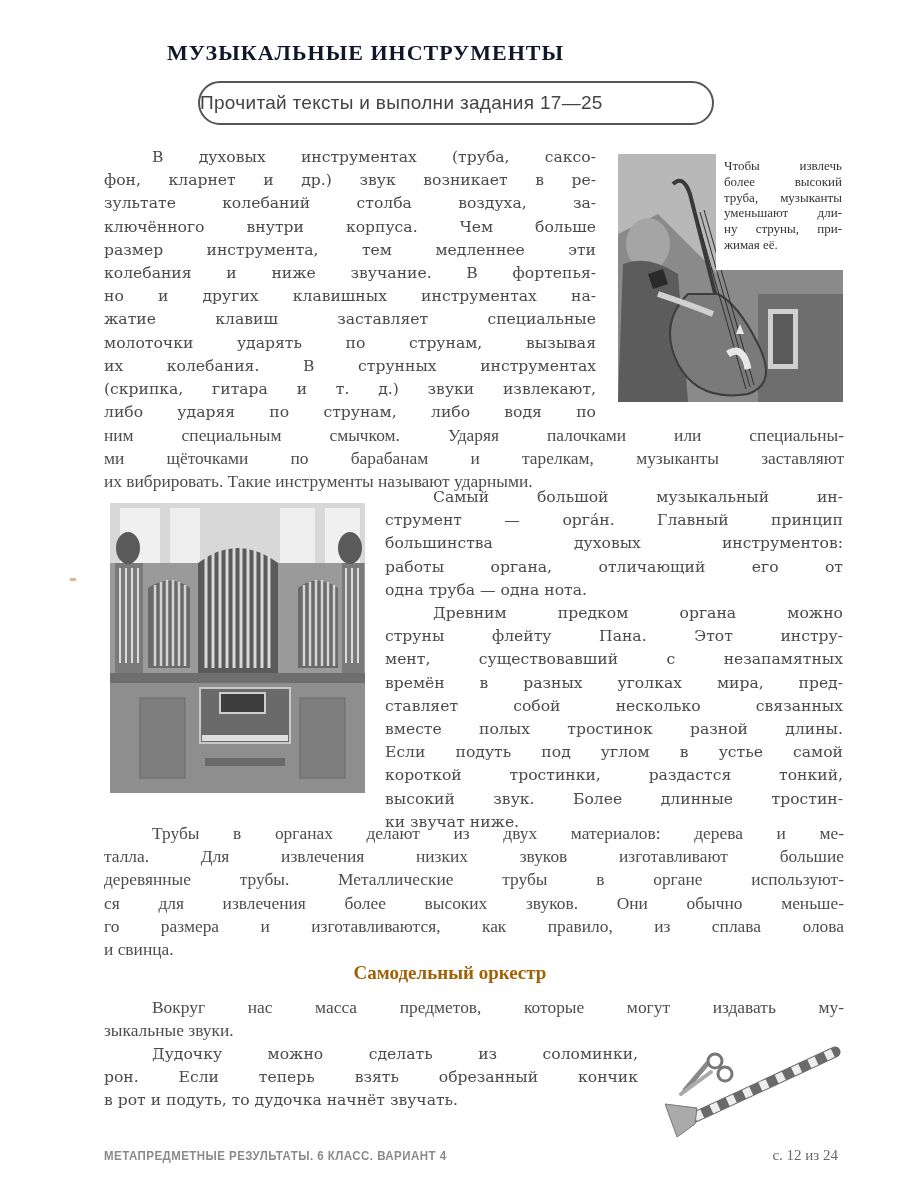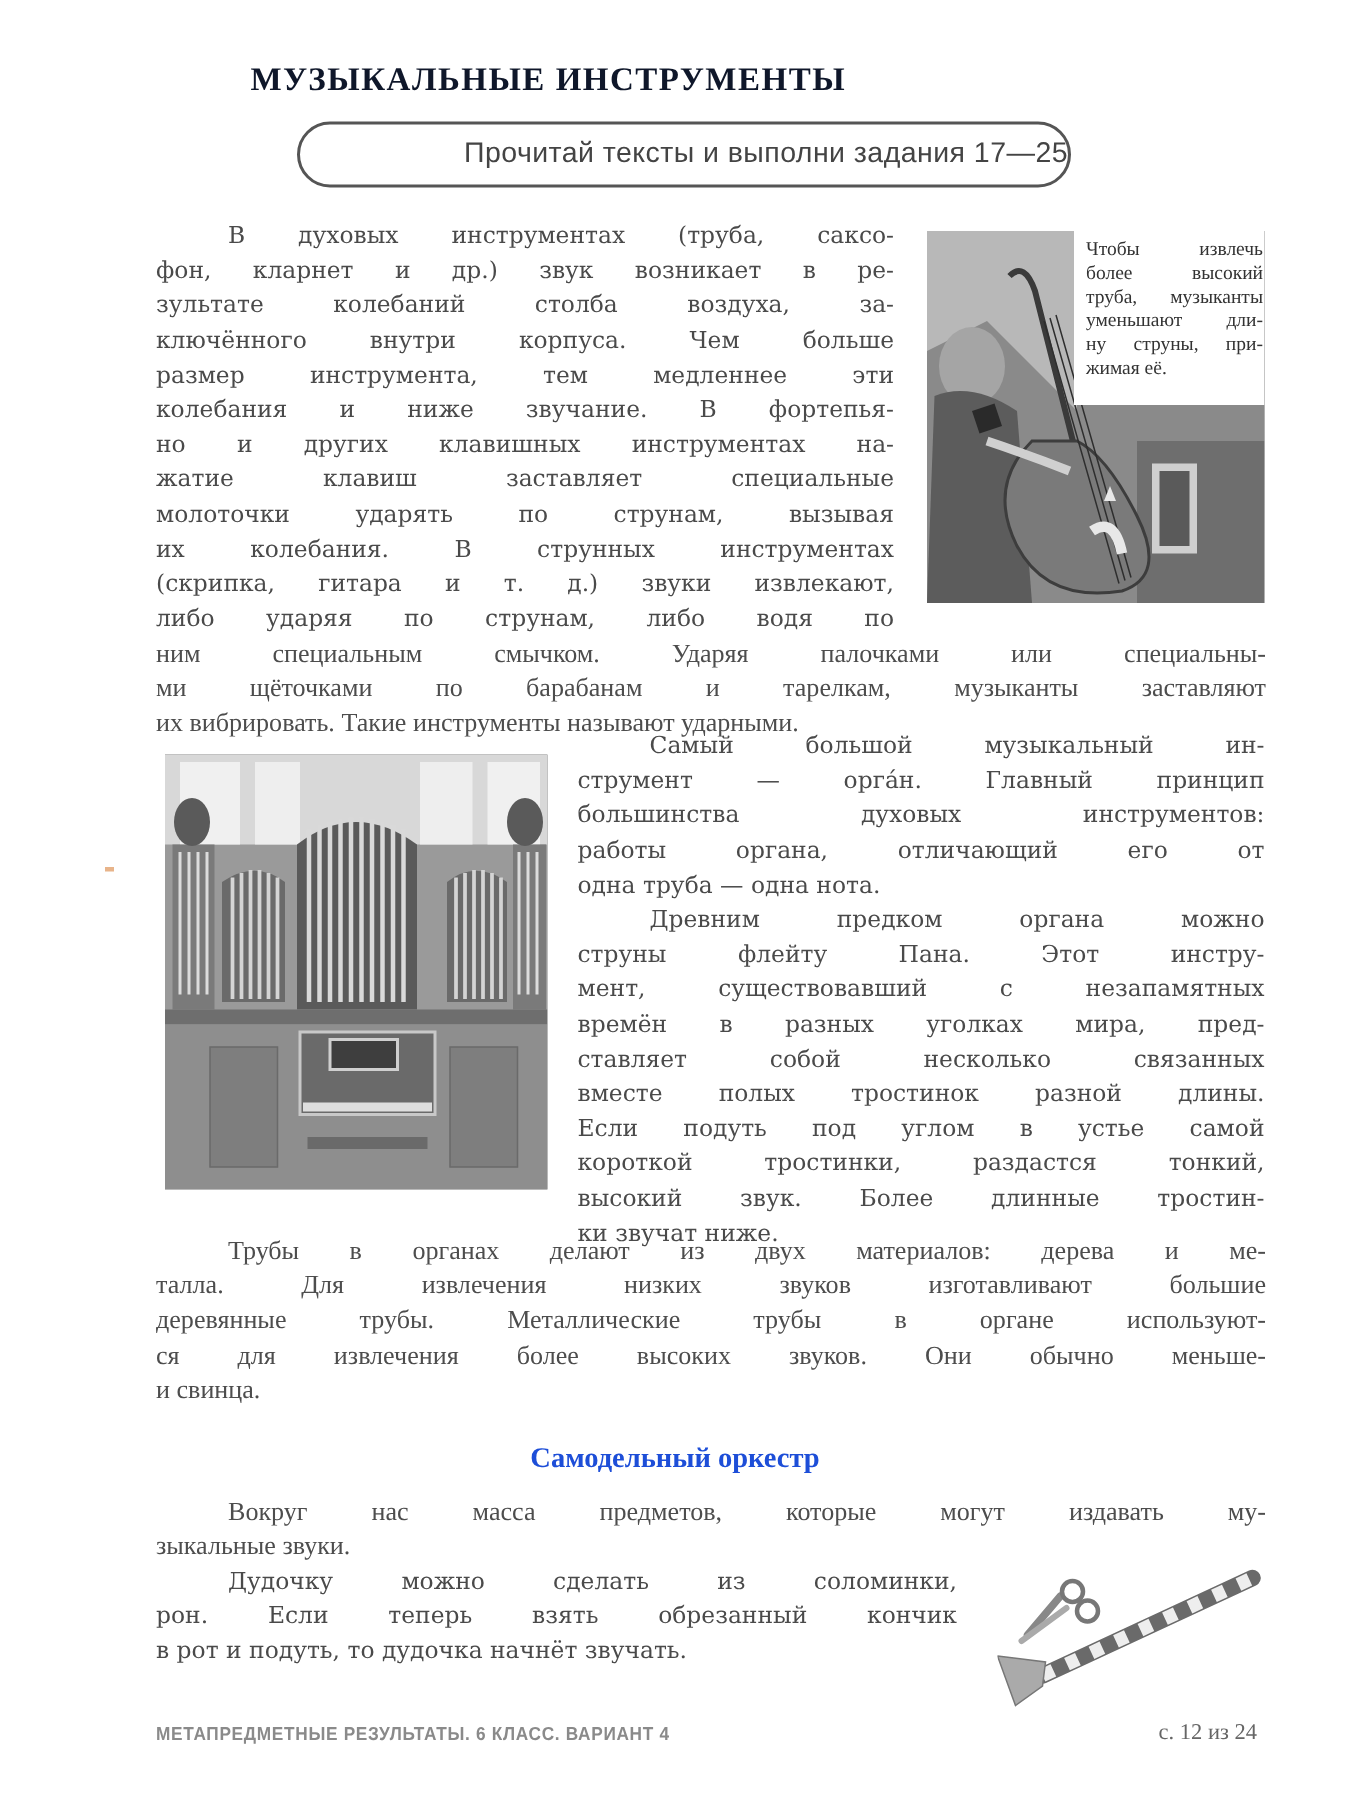--- a/index.html
+++ b/index.html
@@ -8,39 +8,39 @@
     font-family:"DejaVu Serif", serif; color:#4a4a4a;
   }
   .title {
     position:absolute; left:0; width:731px; top:40px; text-align:center;
     font-family:"Liberation Serif", serif; font-weight:bold; font-size:22px;
     letter-spacing:1px; color:#0f172a;
   }
   .instruction-box {
     position:absolute; left:198px; top:81px; width:516px; height:44px;
     border:2px solid #555; border-radius:22px; box-sizing:border-box;
-    text-align:right; line-height:40px;
+    text-align:left; line-height:40px;
     font-family:"Liberation Sans", sans-serif; font-size:19px; color:#444; letter-spacing:0.3px;
   }
   .para {
     position:absolute; font-family:"DejaVu Serif", serif; font-size:15.6px; line-height:23.2px;
     color:#4a4a4a; text-align:justify; margin:0;
   }
   .para .line { display:block; text-align:justify; text-align-last:justify; white-space:nowrap; }
   .para .line.last { text-align-last:left; }
   .para .indent { padding-left:48px; }
   .cond {
     position:absolute; font-family:"Liberation Serif", serif; font-size:17.4px; line-height:23.2px;
     color:#4d4d4d; margin:0; transform-origin:left top;
   }
   .cond .line { display:block; white-space:nowrap; text-align-last:justify; text-align:justify; }
   .cond .line.last { text-align-last:left; }
   .subtitle {
     position:absolute; left:0; width:900px; top:962px; text-align:center;
-    font-family:"Liberation Serif", serif; font-weight:bold; font-size:19px; color:#1d4ed8;
+    font-family:"Liberation Serif", serif; font-weight:bold; font-size:19px; color:#a16207;
   }
   .bass-figure {
     position:absolute; left:618px; top:154px; width:225px; height:248px;
     background:linear-gradient(160deg,#9a9a9a 0%,#7d7d7d 40%,#6a6a6a 70%,#8a8a8a 100%);
     overflow:hidden;
   }
   .bass-caption-bg {
     position:absolute; left:98px; top:0; width:127px; height:116px; background:#fff;
   }
   .bass-caption {
@@ -203,20 +203,21 @@
   <span class="line">короткой тростинки, раздастся тонкий,</span>
   <span class="line">высокий звук. Более длинные тростин-</span>
   <span class="line last">ки звучат ниже.</span>
 </div>
 
 <div class="cond" style="left:104px; top:822px; width:740px;">
   <span class="line" style="padding-left:48px;">Трубы в органах делают из двух материалов: дерева и ме-</span>
   <span class="line">талла. Для извлечения низких звуков изготавливают большие</span>
   <span class="line">деревянные трубы. Металлические трубы в органе используют-</span>
   <span class="line">ся для извлечения более высоких звуков. Они обычно меньше-</span>
+  <span class="line">го размера и изготавливаются, как правило, из сплава олова</span>
   <span class="line last">и свинца.</span>
 </div>
 
 <div class="subtitle">Самодельный оркестр</div>
 
 <div class="cond" style="left:104px; top:996px; width:740px;">
   <span class="line" style="padding-left:48px;">Вокруг нас масса предметов, которые могут издавать му-</span>
   <span class="line last">зыкальные звуки.</span>
 </div>
 

